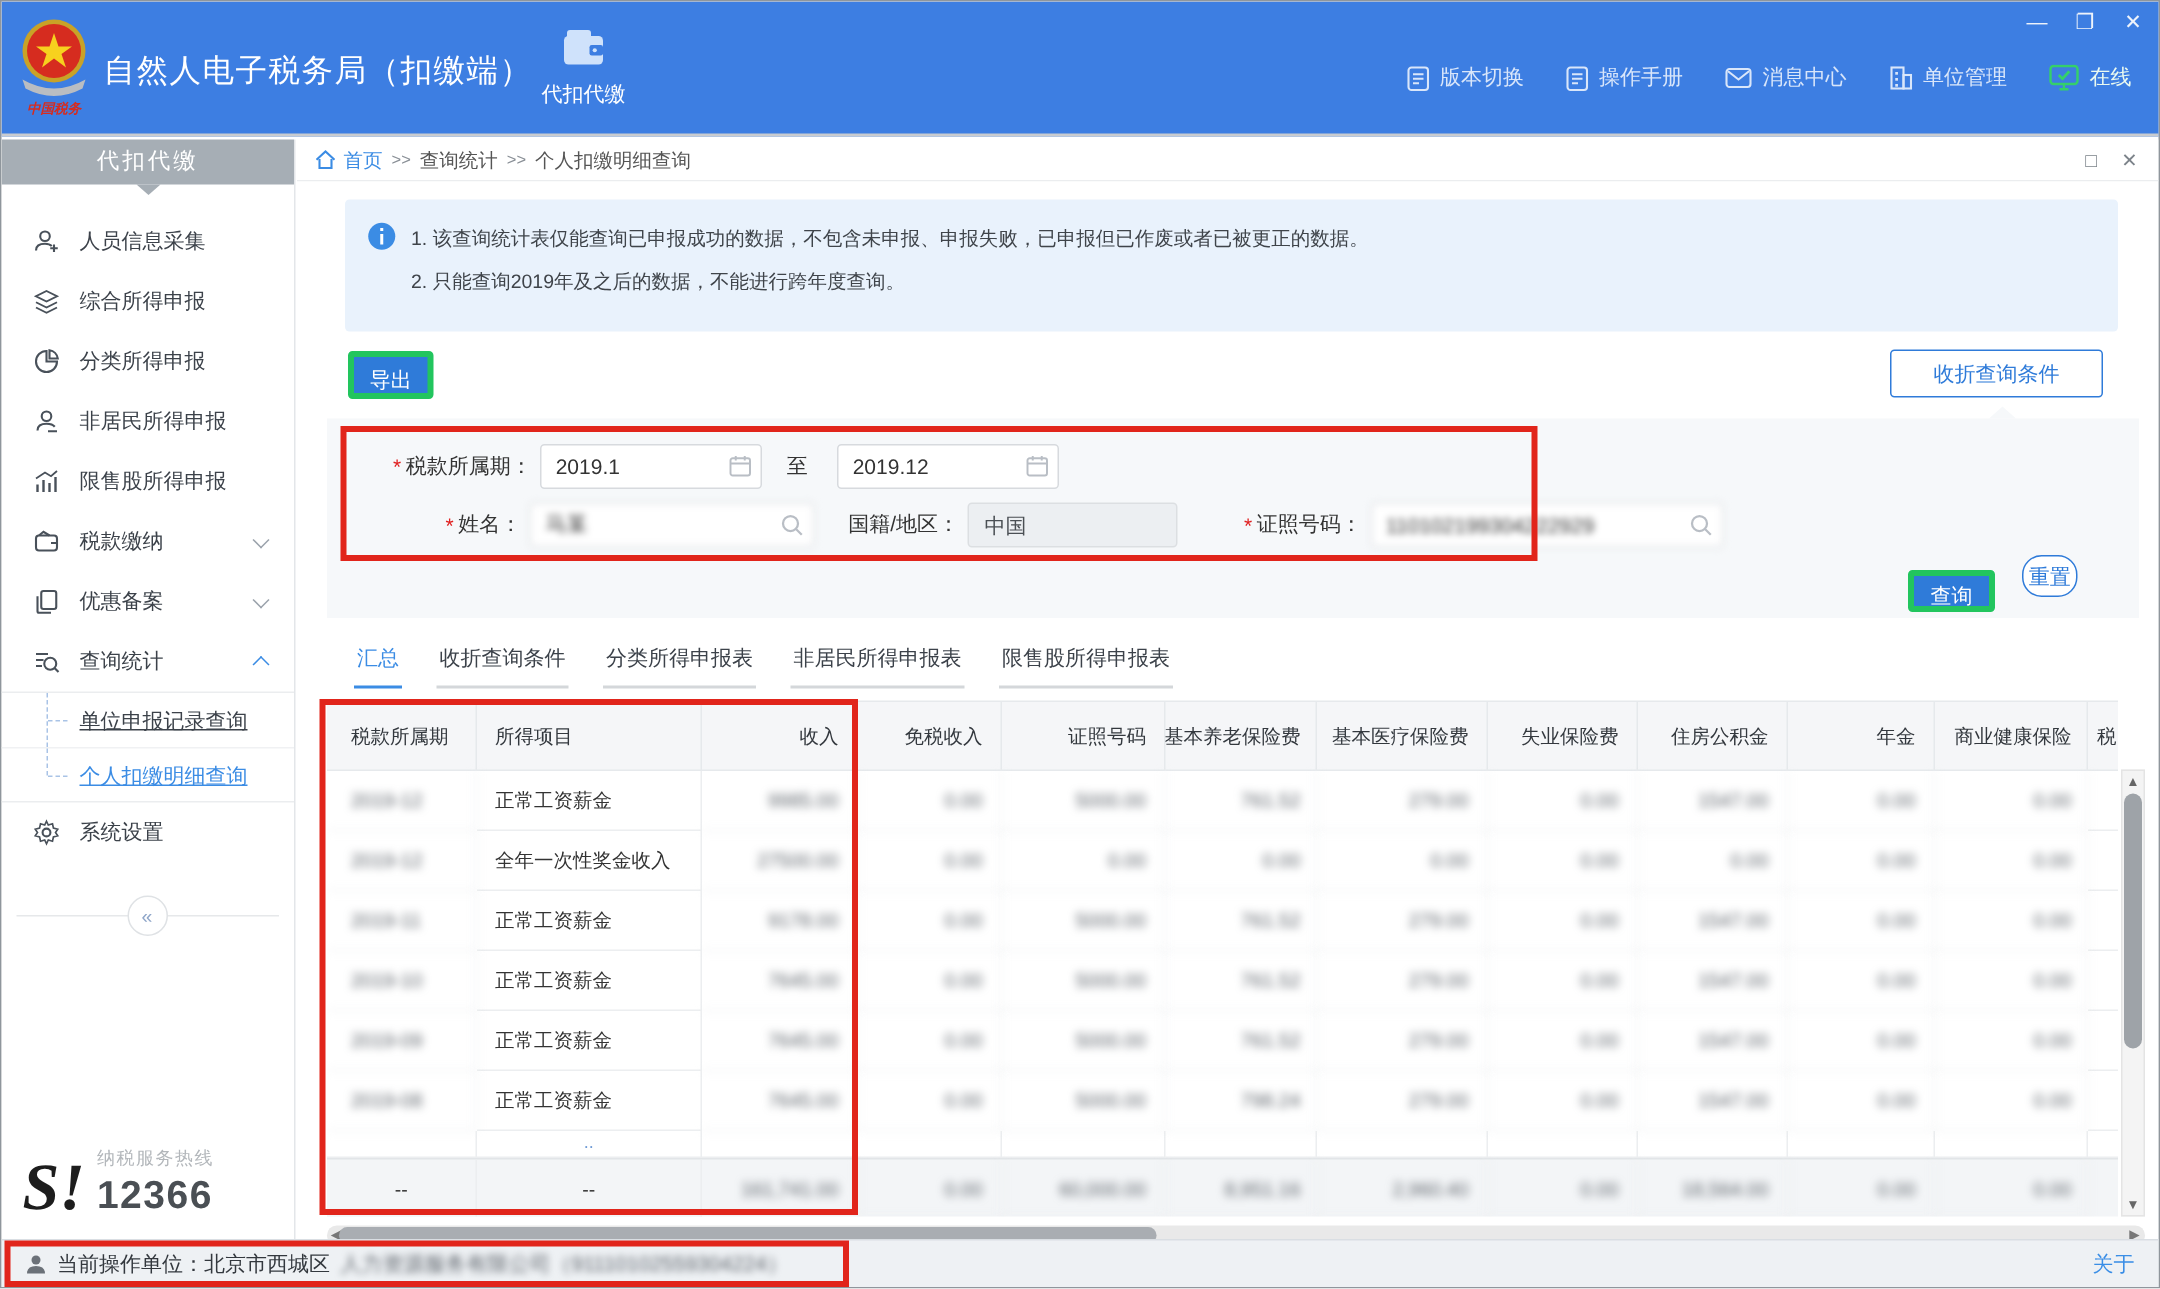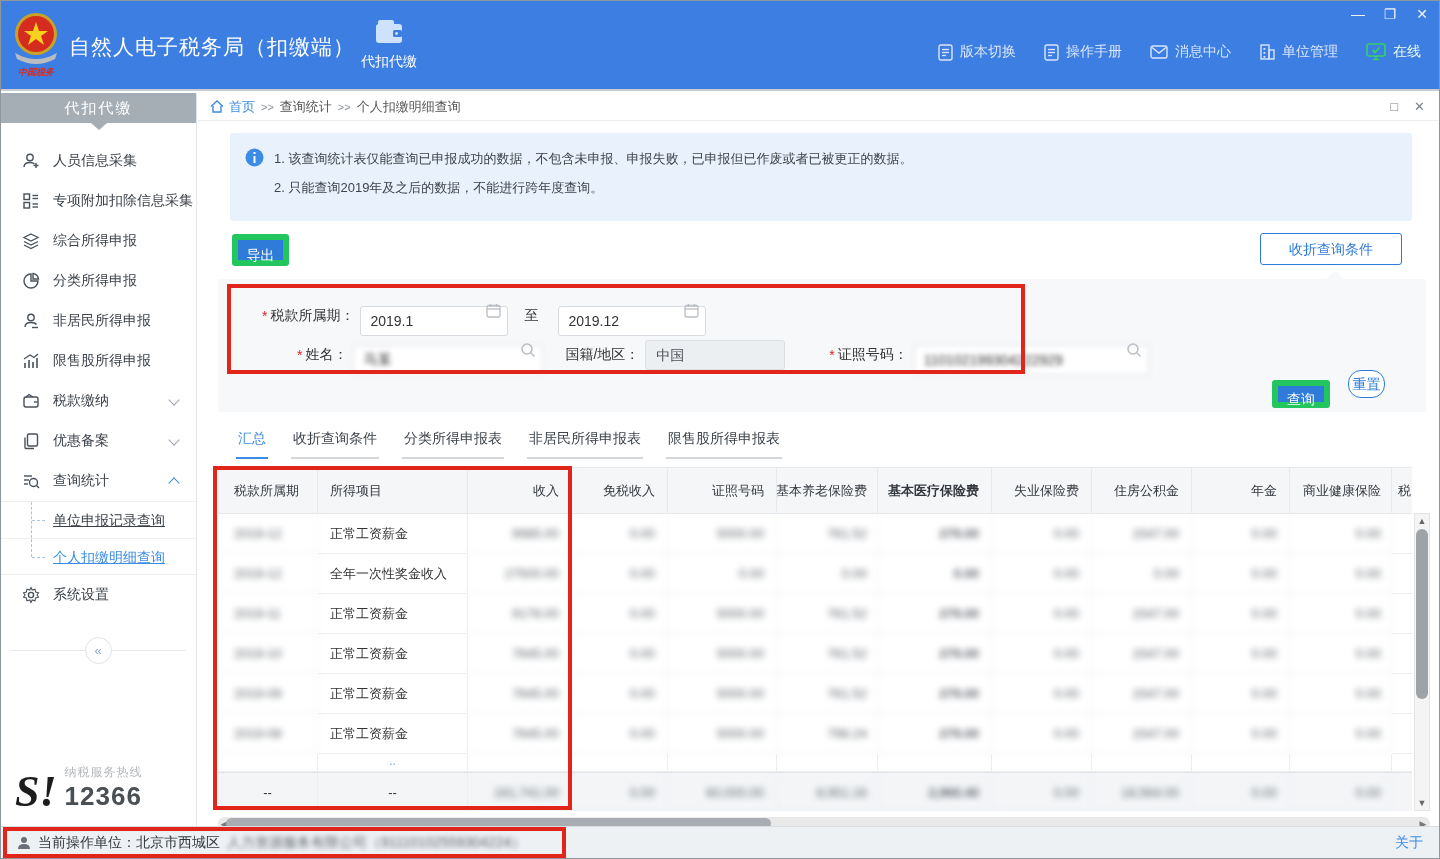--- a/index.html
+++ b/index.html
@@ -50,34 +50,34 @@
   .panel-ctrls { position:absolute; right:14px; top:6px; display:flex; gap:16px; color:#7c838a; font-size:13px; }
   .panel-ctrls span { cursor:pointer; }
 
   
   .content { position:absolute; left:197px; top:120px; right:0; bottom:32px; background:#fff; overflow:hidden; }
   .notice { position:absolute; left:32px; top:12px; width:1182px; height:88px; background:#e9f2fc; border-radius:3px; padding:11px 16px 0 44px; }
   .notice .info-ic { position:absolute; left:15px; top:15px; }
   .notice-line { font-size:13px; color:#3f444a; line-height:29px; white-space:nowrap; }
 
   .btn { display:inline-block; text-align:center; cursor:pointer; border-radius:3px; font-size:14px; }
-  .btn-primary { background:#2f7bd9; color:#fff; border:6px solid #22c55e; }
+  .btn-primary { background:#2f7bd9; color:#fff; border:4px solid #22c55e; }
   .btn-outline { background:#fff; color:#2f7bd9; border:1px solid #2f7bd9; }
   .export-btn { position:absolute; left:34px; top:113px; width:57px; height:32px; line-height:30px; }
   .fold-btn { position:absolute; left:1062px; top:112px; width:142px; height:32px; line-height:30px; }
 
   .filter-panel { position:absolute; left:20px; top:158px; width:1208px; height:133px; background:#f6f8fa; }
   .filter-panel::before { content:""; position:absolute; top:-8px; left:1108px; border-left:9px solid transparent; border-right:9px solid transparent; border-bottom:8px solid #f6f8fa; }
   .f-row { position:absolute; display:flex; align-items:center; font-size:14px; color:#333; }
   .f-row1 { left:44px; top:17px; }
   .f-row2 { left:79px; top:56px; }
   .req { color:#e02020; margin-right:3px; }
   .f-label { white-space:nowrap; }
   .f-input { position:relative; margin-left:6px; }
-  .f-input input { height:30px; border:1px solid #d7dade; border-radius:3px; background:#fff; font-size:14px; color:#333; padding:0 28px 0 9px; outline:none; font-family:inherit;margin-top:10px; }
+  .f-input input { height:30px; border:1px solid #d7dade; border-radius:3px; background:#fff; font-size:14px; color:#333; padding:0 28px 0 9px; outline:none; font-family:inherit; }
   .f-input.w148 input { width:148px; }
   .f-input.w190 input { width:190px; }
   .f-input.w235 input { width:235px; }
   .f-input .in-ic { position:absolute; right:7px; top:7px; }
   .zhi { margin:0 14px 0 16px; }
   .dis-box { margin-left:6px; width:140px; height:30px; background:#eceff2; border:1px solid #dcdfe2; border-radius:3px; line-height:28px; padding-left:10px; color:#4a4f54; }
   .gap28 { width:22px; }
   .query-btn { position:absolute; left:1074px; top:259px; width:58px; height:28px; line-height:26px; }
   .reset-btn { position:absolute; left:1150px; top:249px; width:37px; height:28px; line-height:26px;border-radius:13px; }
 
@@ -90,21 +90,21 @@
   .tbl { position:absolute; left:20px; top:346px; width:1212px; height:344px; font-size:13px; color:#333; }
   .tbl-grid { position:absolute; left:0; top:0; width:1194px; height:344px; overflow:hidden; border-top:1px solid #e6e9ec; }
   .trow { display:flex; width:1194px; }
   .trow > div { flex:none; border-right:1px solid #eceef0; border-bottom:1px solid #eceef0; overflow:hidden; white-space:nowrap; display:flex; align-items:center; }
   .trow > div:nth-child(1){ width:100px; padding-left:16px; }
   .trow > div:nth-child(2){ width:150px; padding-left:12px; }
   .trow > div:nth-child(3){ width:104px; justify-content:flex-end; padding-right:12px; }
   .trow > div:nth-child(4){ width:96px;  justify-content:flex-end; padding-right:12px; }
   .trow > div:nth-child(5){ width:109px; justify-content:flex-end; padding-right:12px; }
   .trow > div:nth-child(6){ width:101px; justify-content:flex-end; padding-right:10px; }
-  .trow > div:nth-child(7){ width:114px; justify-content:flex-end; padding-right:12px;font-weight:bold; }
+  .trow > div:nth-child(7){ width:114px; justify-content:flex-end; padding-right:12px; }
   .trow > div:nth-child(8){ width:100px; justify-content:flex-end; padding-right:12px; }
   .trow > div:nth-child(9){ width:100px; justify-content:flex-end; padding-right:12px; }
   .trow > div:nth-child(10){ width:98px; justify-content:flex-end; padding-right:12px; }
   .trow > div:nth-child(11){ width:102px;justify-content:flex-end; padding-right:10px; }
   .trow > div:nth-child(12){ width:20px; padding-left:6px; border-right:none; }
   .tbl-head .trow { background:#f5f6f8; height:46px; font-size:13px; color:#33383e; }
   .tbl-head .trow > div { border-color:#e6e9ec; }
   .tbl-head .trow > div:nth-child(2){ padding-left:12px; }
   .tbody-row { height:40px; background:#fff; }
   .partial-row { height:18px; background:#fff; color:#8a9097; }
@@ -238,33 +238,20 @@
       <div class="menu-item">
         <span class="mi-icon">
             <svg width="18" height="18" viewBox="0 0 18 18">
               <circle cx="8" cy="5.5" r="3.2" fill="none" stroke="#49515a" stroke-width="1.4"></circle>
               <path d="M2 15 Q2 10.5 8 10.5 Q11 10.5 12.5 12" fill="none" stroke="#49515a" stroke-width="1.4"></path>
               <line x1="14" y1="11" x2="14" y2="16" stroke="#49515a" stroke-width="1.4"></line>
               <line x1="11.5" y1="13.5" x2="16.5" y2="13.5" stroke="#49515a" stroke-width="1.4"></line>
             </svg>
           </span>
         <span>人员信息采集</span>
-      </div>
-      <div class="menu-item">
-        <span class="mi-icon">
-            <svg width="18" height="18" viewBox="0 0 18 18">
-              <rect x="2" y="2" width="5.5" height="5.5" fill="none" stroke="#49515a" stroke-width="1.4"></rect>
-              <rect x="2" y="10.5" width="5.5" height="5.5" fill="none" stroke="#49515a" stroke-width="1.4"></rect>
-              <line x1="10.5" y1="3.5" x2="16" y2="3.5" stroke="#49515a" stroke-width="1.4"></line>
-              <line x1="10.5" y1="6.5" x2="16" y2="6.5" stroke="#49515a" stroke-width="1.4"></line>
-              <line x1="10.5" y1="12" x2="16" y2="12" stroke="#49515a" stroke-width="1.4"></line>
-              <line x1="10.5" y1="15" x2="16" y2="15" stroke="#49515a" stroke-width="1.4"></line>
-            </svg>
-          </span>
-        <span>专项附加扣除信息采集</span>
       </div>
       <div class="menu-item">
         <span class="mi-icon">
             <svg width="18" height="18" viewBox="0 0 18 18">
               <path d="M9 2 L16 5.5 L9 9 L2 5.5 Z" fill="none" stroke="#49515a" stroke-width="1.3"></path>
               <path d="M2 9.5 L9 13 L16 9.5" fill="none" stroke="#49515a" stroke-width="1.3"></path>
               <path d="M2 13 L9 16.5 L16 13" fill="none" stroke="#49515a" stroke-width="1.3"></path>
             </svg>
           </span>
         <span>综合所得申报</span>

